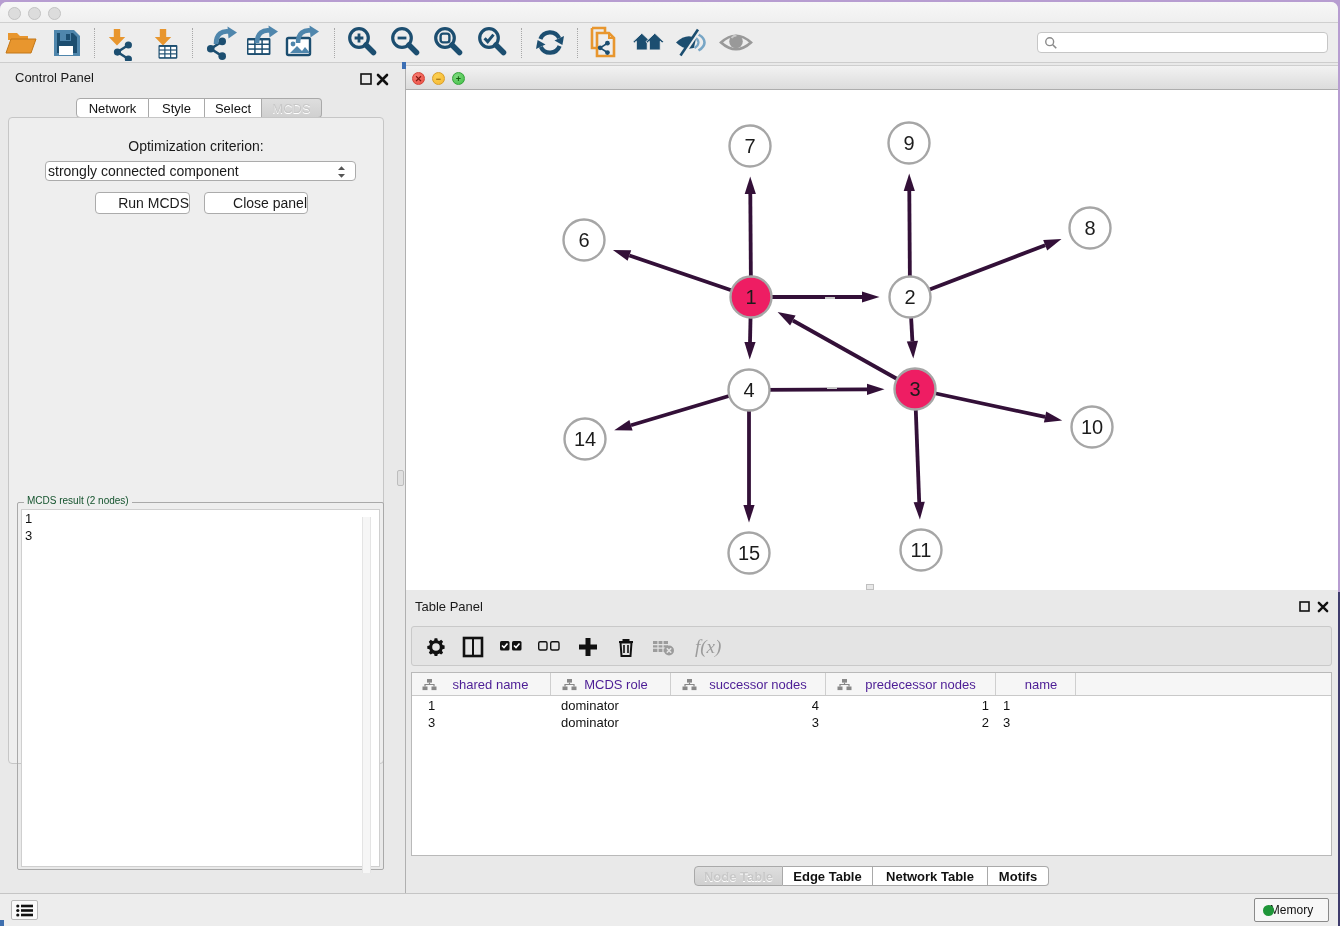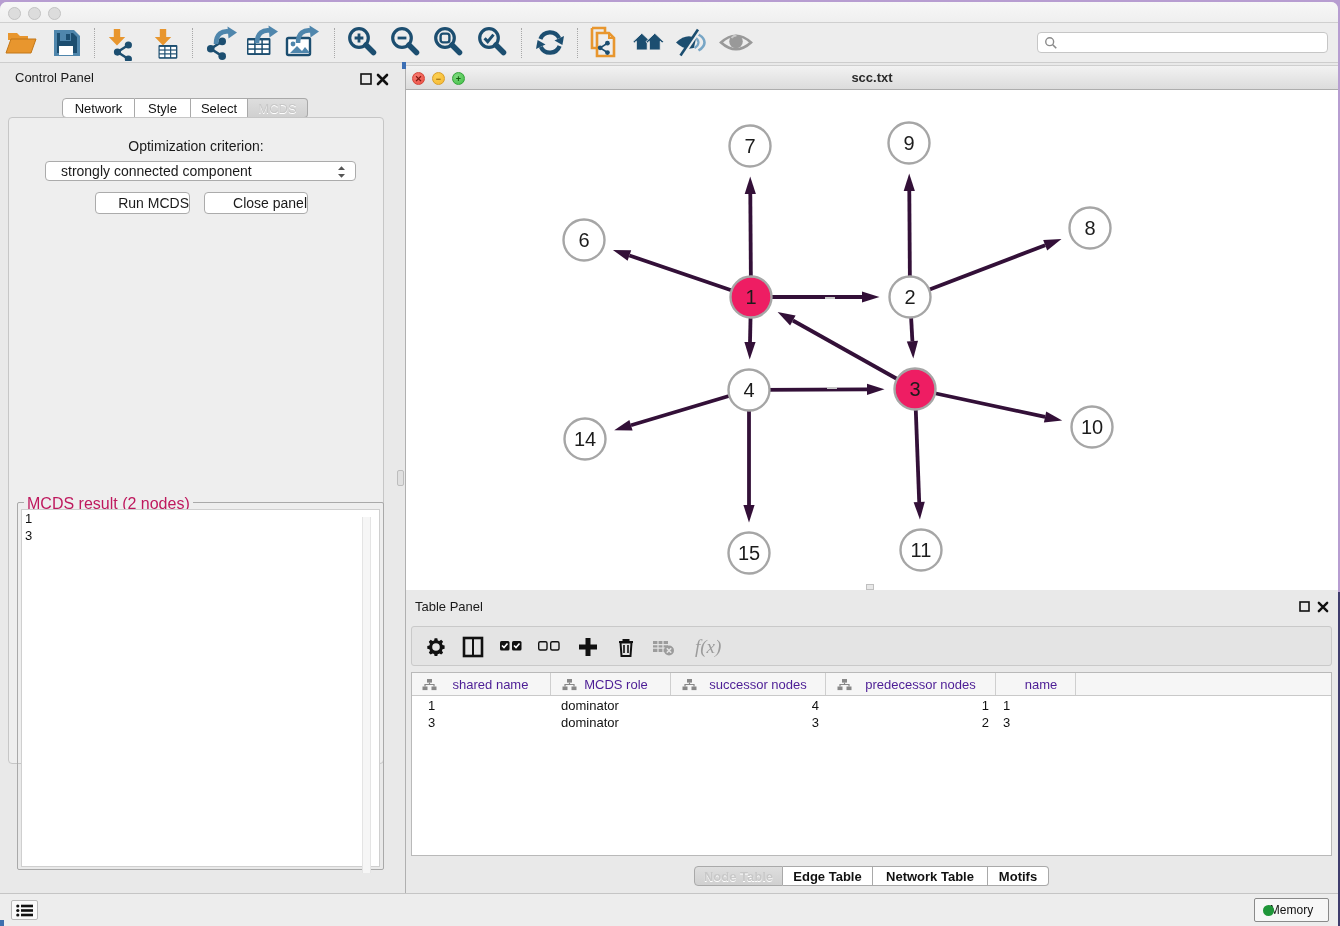--- a/index.html
+++ b/index.html
@@ -13,24 +13,24 @@
 #search {position:absolute;left:1037px;top:9px;width:291px;height:21px;background:#fff;border:1px solid #c6c6c6;border-radius:4px}
 #cp {position:absolute;left:0;top:61px;width:391px;height:830px;background:#e9e9e9}
 #cptitle {position:absolute;left:15px;top:7px;font-size:13px;color:#1a1a1a}
 .tabrow {position:absolute;display:flex;height:20px}
 .tab {border:1px solid #a9a9a9;border-left:none;background:#fff;font-size:13px;color:#111;display:flex;align-items:center;justify-content:center;padding:0 1px}
 .tab.first {border-left:1px solid #a9a9a9;border-radius:4px 0 0 4px}
 .tab.last {border-radius:0 4px 4px 0}
 .tab.sel {background:linear-gradient(#dedede,#d0d0d0);color:#c8c8c8;text-shadow:0 1px 0 #fff}
 #cpbody {position:absolute;left:8px;top:54px;width:376px;height:647px;background:#eeeeee;border:1px solid #c6c6c6;border-radius:4px}
 #optlabel {position:absolute;left:0;top:20px;width:100%;text-align:center;font-size:14px;color:#1a1a1a}
-#combo {position:absolute;left:36px;top:43px;width:311px;height:20px;background:#fff;border:1px solid #ababab;border-radius:4px;font-size:14px;color:#1a1a1a;line-height:18px;padding-left:15px}
+#combo {position:absolute;left:36px;top:43px;width:311px;height:20px;background:#fff;border:1px solid #ababab;border-radius:4px;font-size:14px;color:#1a1a1a;line-height:18px;padding-left:2px}
 .btn {position:absolute;top:74px;height:22px;background:#fff;border:1px solid #ababab;border-radius:4px;font-size:14px;color:#1a1a1a;text-align:right;line-height:20px}
 #fieldset {position:absolute;left:8px;top:384px;width:367px;height:368px;border:1px solid #a9a9a9;border-radius:2px}
-#fslabel {position:absolute;left:6px;top:-8px;background:#eee;padding:0 3px;font-size:16px;color:#be185d}
+#fslabel {position:absolute;left:6px;top:-8px;background:#eee;padding:0 3px;font-size:10px;color:#14532d}
 #fsinner {position:absolute;left:3px;top:6px;width:359px;height:358px;background:#fff;border:1px solid #cfcfcf;font-size:13px;color:#111;line-height:16.5px;padding:1px 0 0 3px}
 #fsscroll {position:absolute;right:8px;top:7px;width:9px;height:356px;background:#f6f6f6;border-left:1px solid #e4e4e4;border-right:1px solid #e4e4e4}
 #divider {position:absolute;left:391px;top:61px;width:15px;height:830px;background:#e9e9e9;border-right:1px solid #b0b0b0}
 #grip {position:absolute;width:7px;height:16px;background:#e0e0e0;border:1px solid #bdbdbd;border-radius:2px}
 #netwin {position:absolute;left:406px;top:63px;width:932px;height:525px;background:#fff}
 #nettb {position:absolute;left:0;top:0;width:932px;height:25px;background:linear-gradient(#f2f2f2,#dcdcdc);border-bottom:1px solid #adadad;border-top:1px solid #cfcfcf}
 .wl {position:absolute;top:6px;width:13px;height:13px;border-radius:50%;font:700 9px/13px "Liberation Sans",sans-serif;text-align:center}
 #nettitle {position:absolute;top:4px;left:0;width:100%;text-align:center;font-size:13px;font-weight:600;color:#2b2b2b}
 #tpanel {position:absolute;left:406px;top:588px;width:932px;height:303px;background:#e9e9e9}
 #tptitle {position:absolute;left:9px;top:9px;font-size:13px;color:#1a1a1a}
@@ -207,21 +207,21 @@
         </div>
   </div>
   <div id="cp">
     <div id="cptitle">Control Panel</div>
     <svg style="position:absolute;left:360px;top:10px" width="12" height="12">
           <rect x="1" y="1" width="10" height="10" fill="none" stroke="#111" stroke-width="1.6"></rect>
         </svg>
     <svg style="position:absolute;left:376px;top:10px" width="13" height="13" viewBox="0 0 13 13">
           <path d="M2 2 L11 11 M11 2 L2 11" stroke="#111" stroke-width="2.6" stroke-linecap="round"></path>
         </svg>
-    <div class="tabrow" style="left:62px;top:35px">
+    <div class="tabrow" style="left:76px;top:35px">
       <div class="tab first" style="width:73px">Network</div>
       <div class="tab" style="width:56px">Style</div>
       <div class="tab" style="width:57px">Select</div>
       <div class="tab last sel" style="width:60px">MCDS</div>
     </div>
     <div id="cpbody">
       <div id="optlabel">Optimization criterion:</div>
       <div id="combo">strongly connected component
         <svg style="position:absolute;right:8px;top:3px" width="11" height="14" viewBox="0 0 11 14">
               <path d="M2 5 L5.5 1.2 L9 5z M2 9 L5.5 12.8 L9 9z" fill="#555"></path>
@@ -236,21 +236,20 @@
     </div>
   </div>
   <div id="divider">
         <div id="grip" style="left:6px;top:407px;position:absolute"></div>
       </div>
   <div id="netwin">
     <div id="nettb">
       <div class="wl" style="left:6px;background:radial-gradient(circle at 35% 30%,#f77c72,#ec4d42);border:1px solid #d24539;color:#7e150f">✕</div>
       <div class="wl" style="left:26px;background:radial-gradient(circle at 35% 30%,#fbd051,#f6b834);border:1px solid #d99f27;color:#946608">−</div>
       <div class="wl" style="left:46px;background:radial-gradient(circle at 35% 30%,#7fd97f,#3fbf44);border:1px solid #34a239;color:#14610f">+</div>
-      <div id="nettitle">scc.txt</div>
     </div>
     <div style="position:absolute;left:460px;top:519px;width:8px;height:6px;background:#e8e8e8;border:1px solid #c0c0c0"></div>
   </div>
   <svg style="position:absolute;left:406px;top:88px" width="931" height="499" font-family="Liberation Sans, sans-serif">
 <line x1="345.0" y1="207.0" x2="344.3" y2="104.0" stroke="#331038" stroke-width="3.8"></line>
 <polygon points="344.2,86.5 349.9,104.0 338.7,104.0" fill="#331038"></polygon>
 <line x1="345.0" y1="207.0" x2="223.4" y2="165.5" stroke="#331038" stroke-width="3.8"></line>
 <polygon points="206.9,159.9 225.2,160.2 221.6,170.8" fill="#331038"></polygon>
 <line x1="345.0" y1="207.0" x2="456.0" y2="207.0" stroke="#331038" stroke-width="3.8"></line>
 <polygon points="473.5,207.0 456.0,212.6 456.0,201.4" fill="#331038"></polygon>

